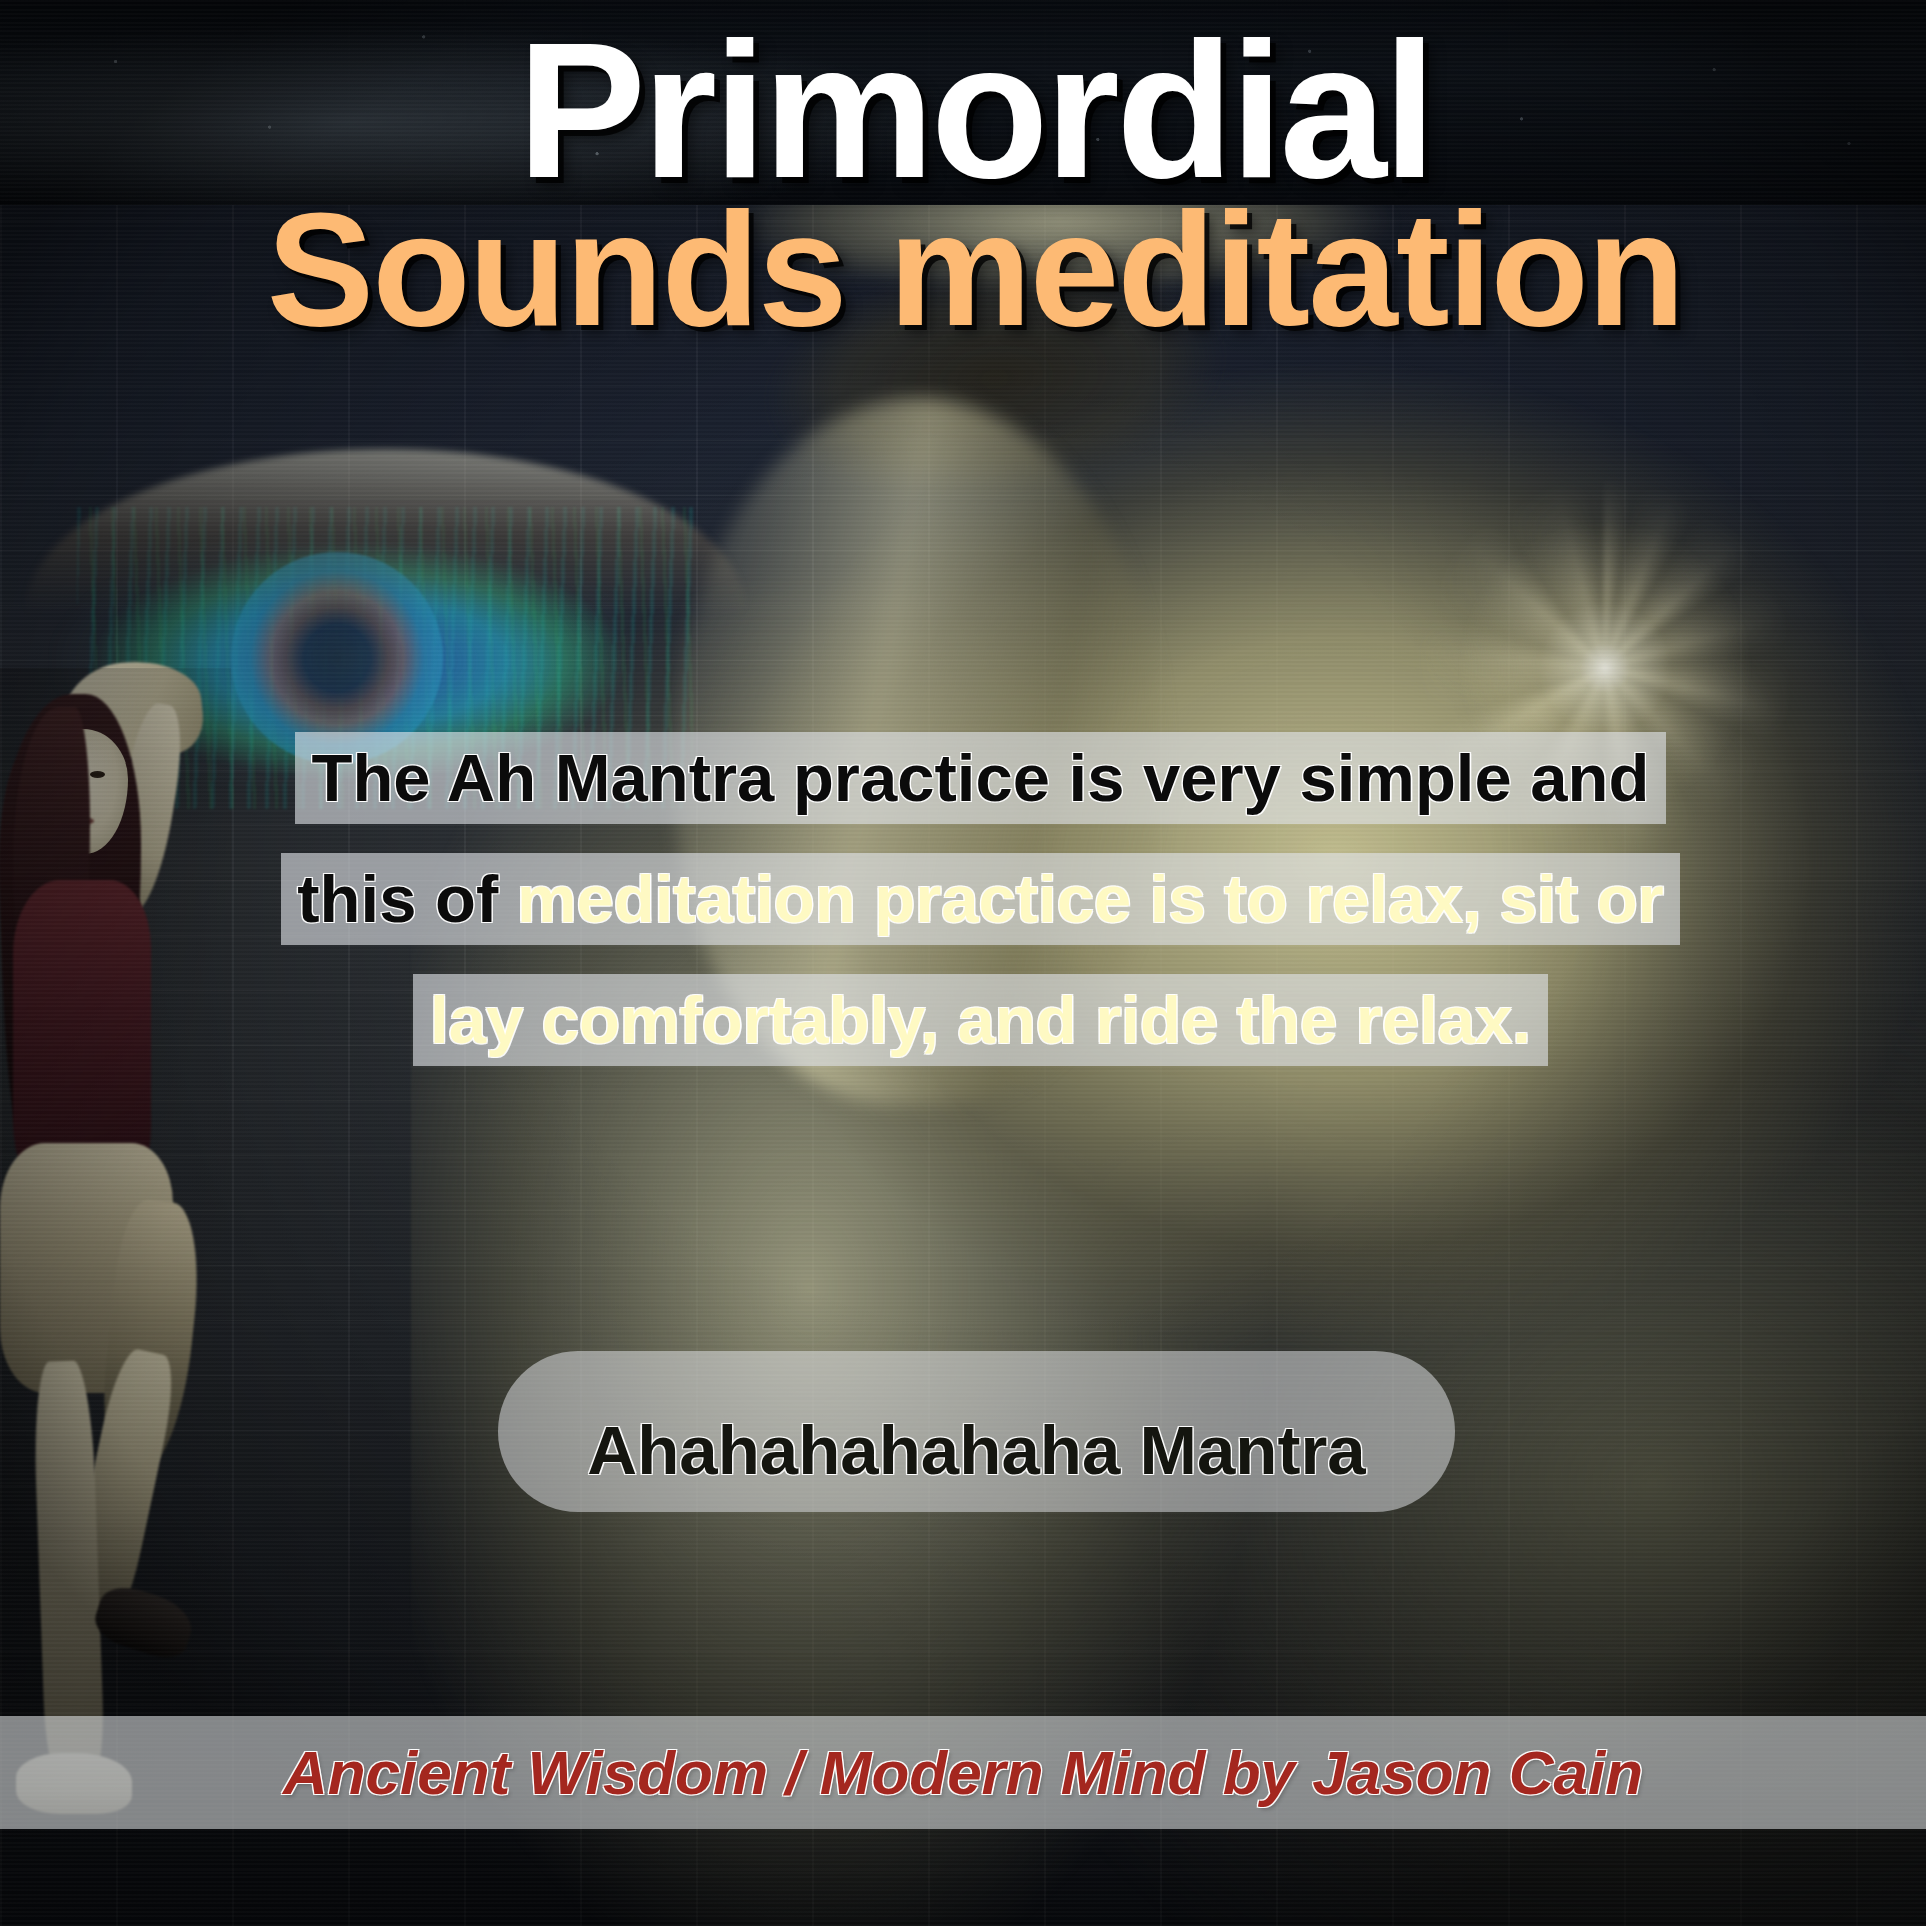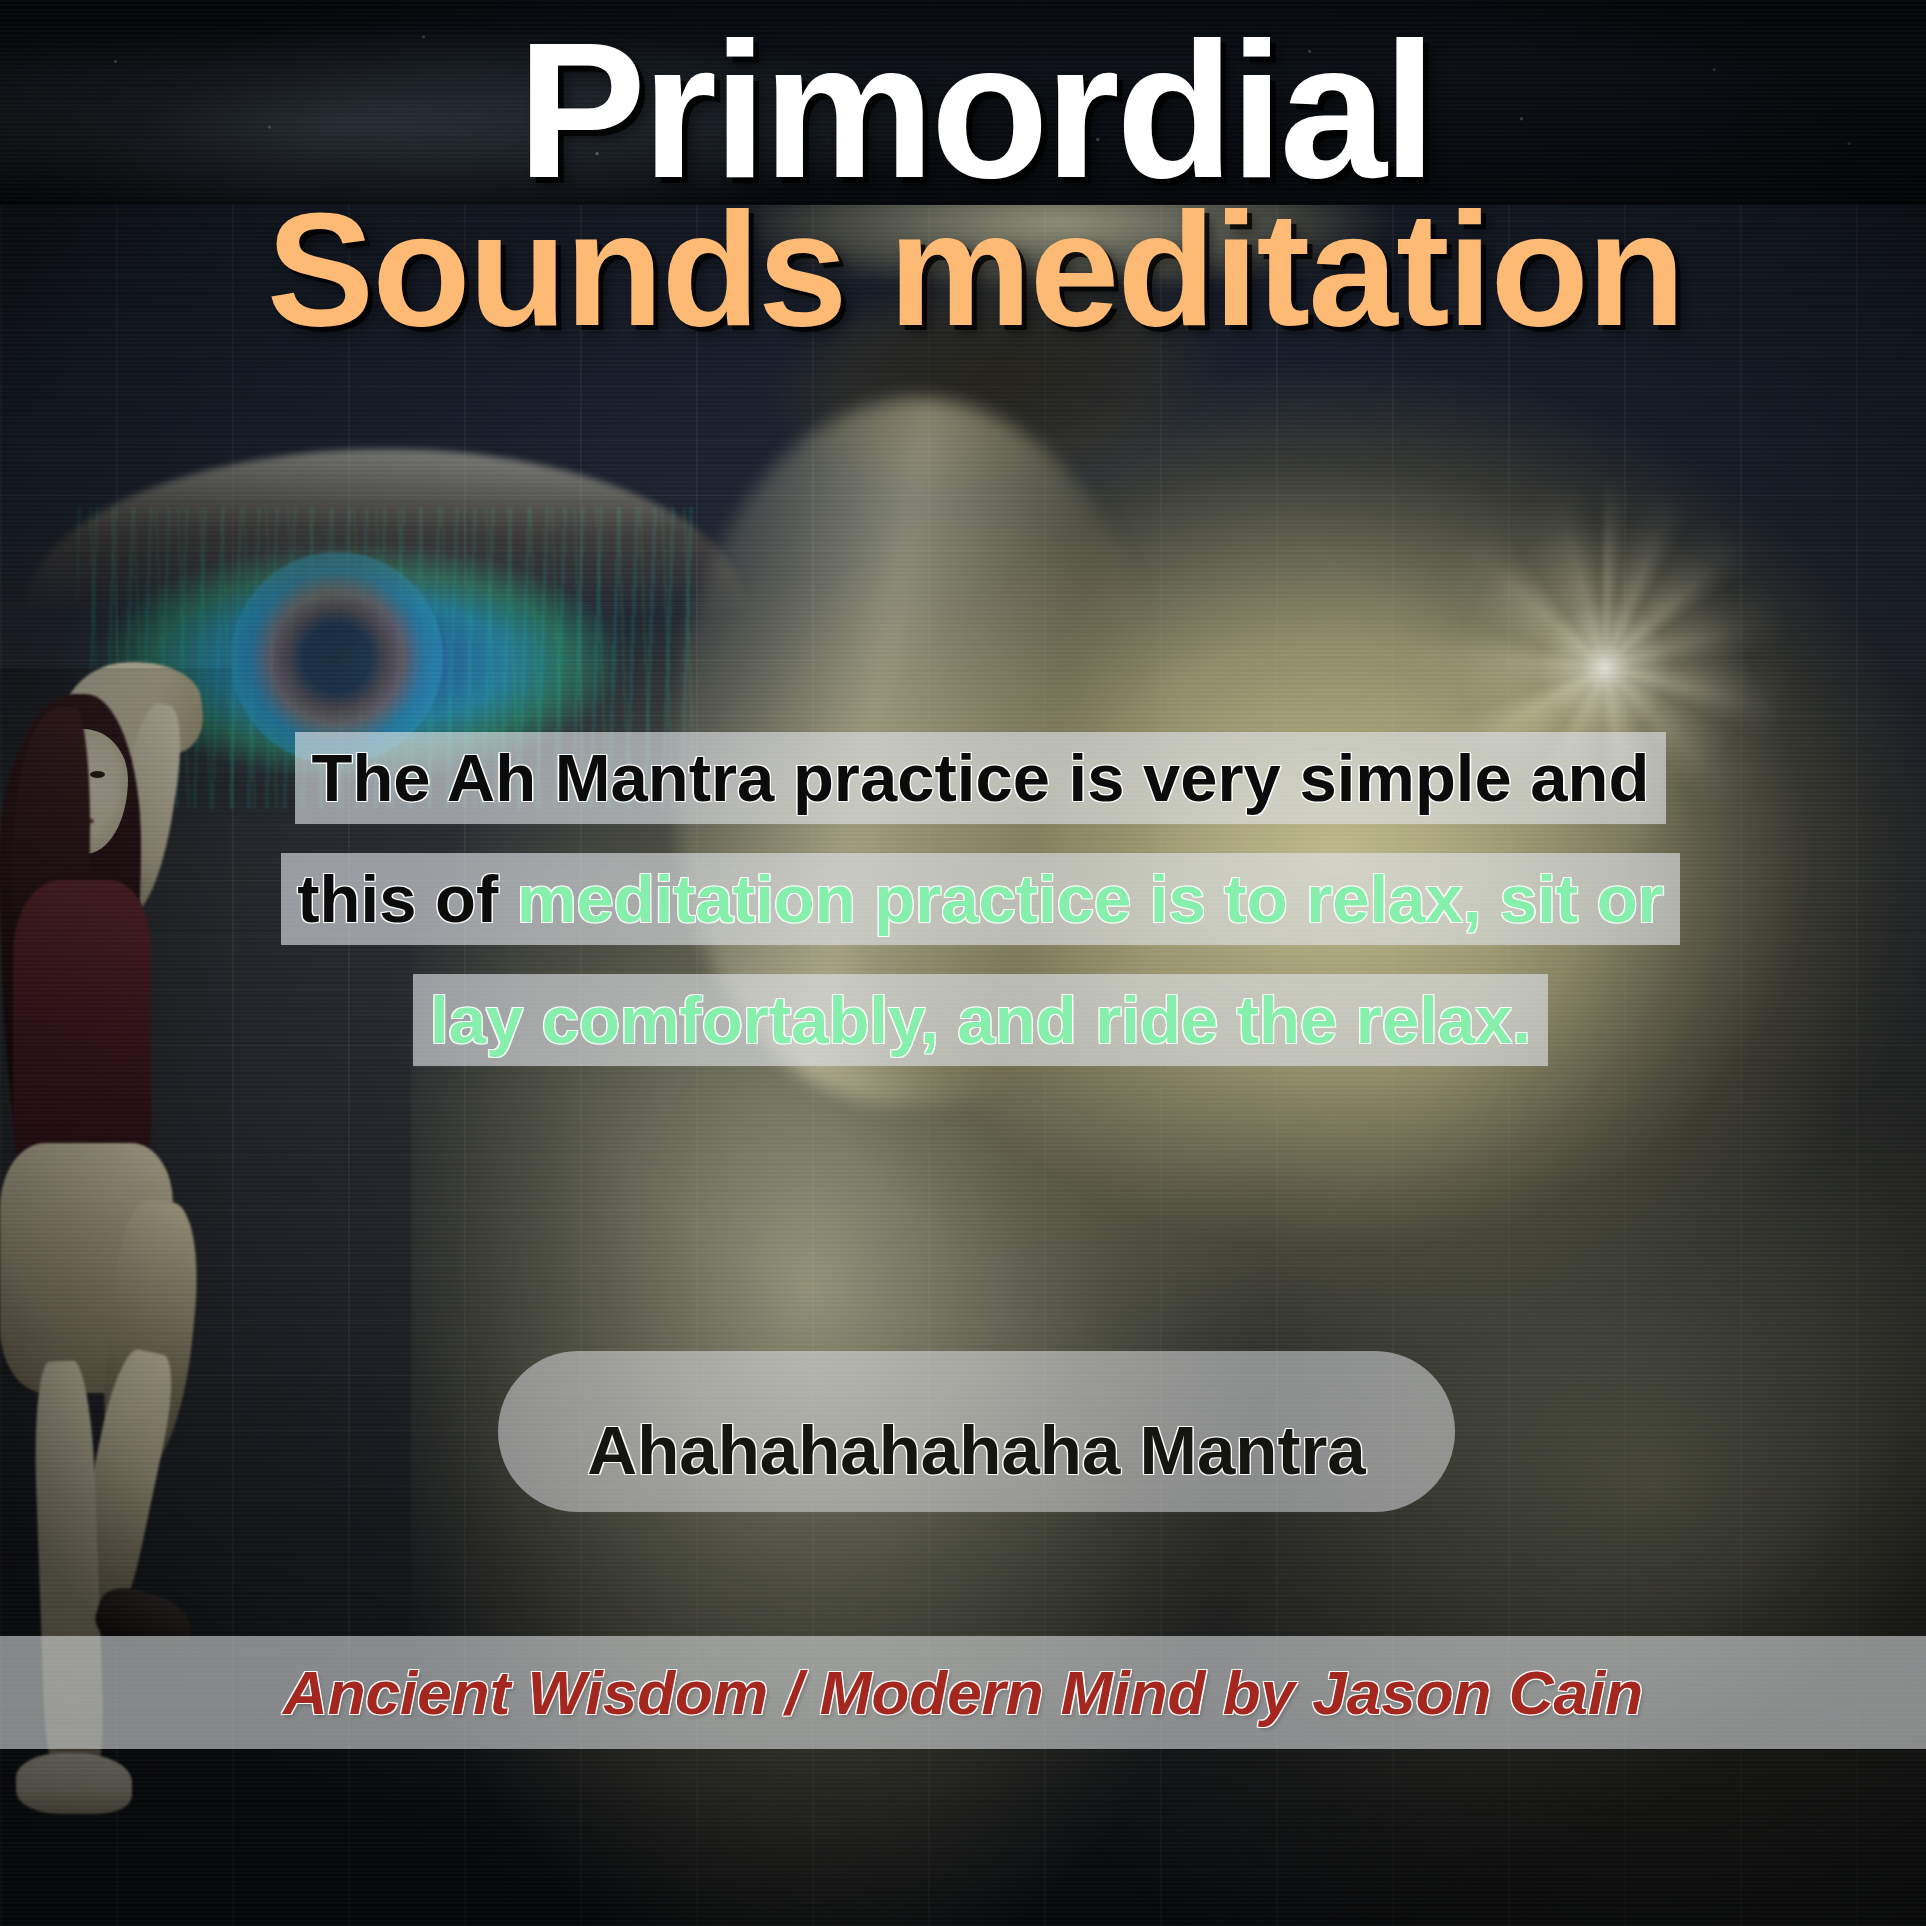--- a/index.html
+++ b/index.html
@@ -278,21 +278,21 @@
     display:inline-block;
     padding:11.6px 16.7px 13px 16.7px;
     background:rgba(225,228,232,.62);
     color:#0b0b0b;
     text-shadow:
       -1.3px -1.3px 0 rgba(255,255,255,.9),
        1.3px -1.3px 0 rgba(255,255,255,.9),
       -1.3px  1.3px 0 rgba(255,255,255,.9),
        1.3px  1.3px 0 rgba(255,255,255,.9);
   }
-  .q-red{color:#86efac;text-align:center;}
+  .q-red{color:#fef9c3;text-align:center;}
 
   
   .pill{
     position:absolute;left:498px;top:1351px;width:957px;height:161px;
     background:rgba(226,229,232,.52);
     border-radius:80px;
     display:flex;align-items:center;justify-content:center;
   }
   .pill-text{
     font-size:69px;font-weight:700;color:#14150f;
@@ -301,21 +301,21 @@
       -1.3px -1.3px 0 rgba(255,255,255,.85),
        1.3px -1.3px 0 rgba(255,255,255,.85),
       -1.3px  1.3px 0 rgba(255,255,255,.85),
        1.3px  1.3px 0 rgba(255,255,255,.85);
     white-space:nowrap;
     margin-top:38px;
   }
 
   
   .footer{
-    position:absolute;left:0;right:0;top:1636px;height:113px;
+    position:absolute;left:0;right:0;top:1716px;height:113px;
     background:rgba(222,225,228,.58);
     display:flex;align-items:center;justify-content:center;
   }
   .footer-text{
     font-size:62px;font-weight:700;font-style:italic;
     color:#a4271f;
     letter-spacing:0px;white-space:nowrap;
     text-shadow:
       -1.3px -1.3px 0 rgba(255,255,255,.92),
        1.3px -1.3px 0 rgba(255,255,255,.92),

